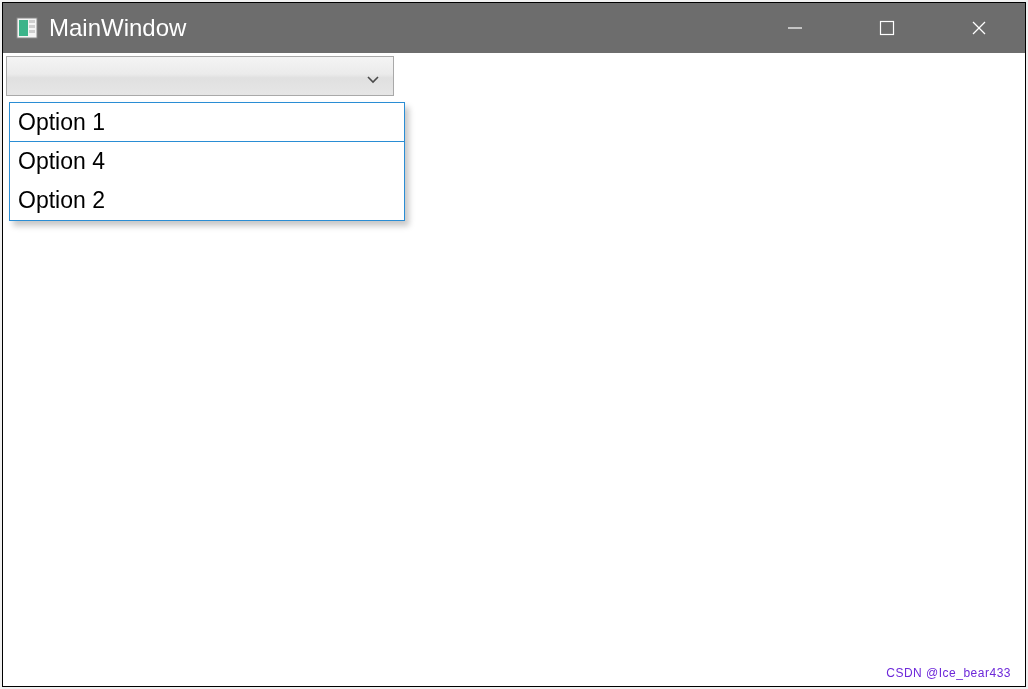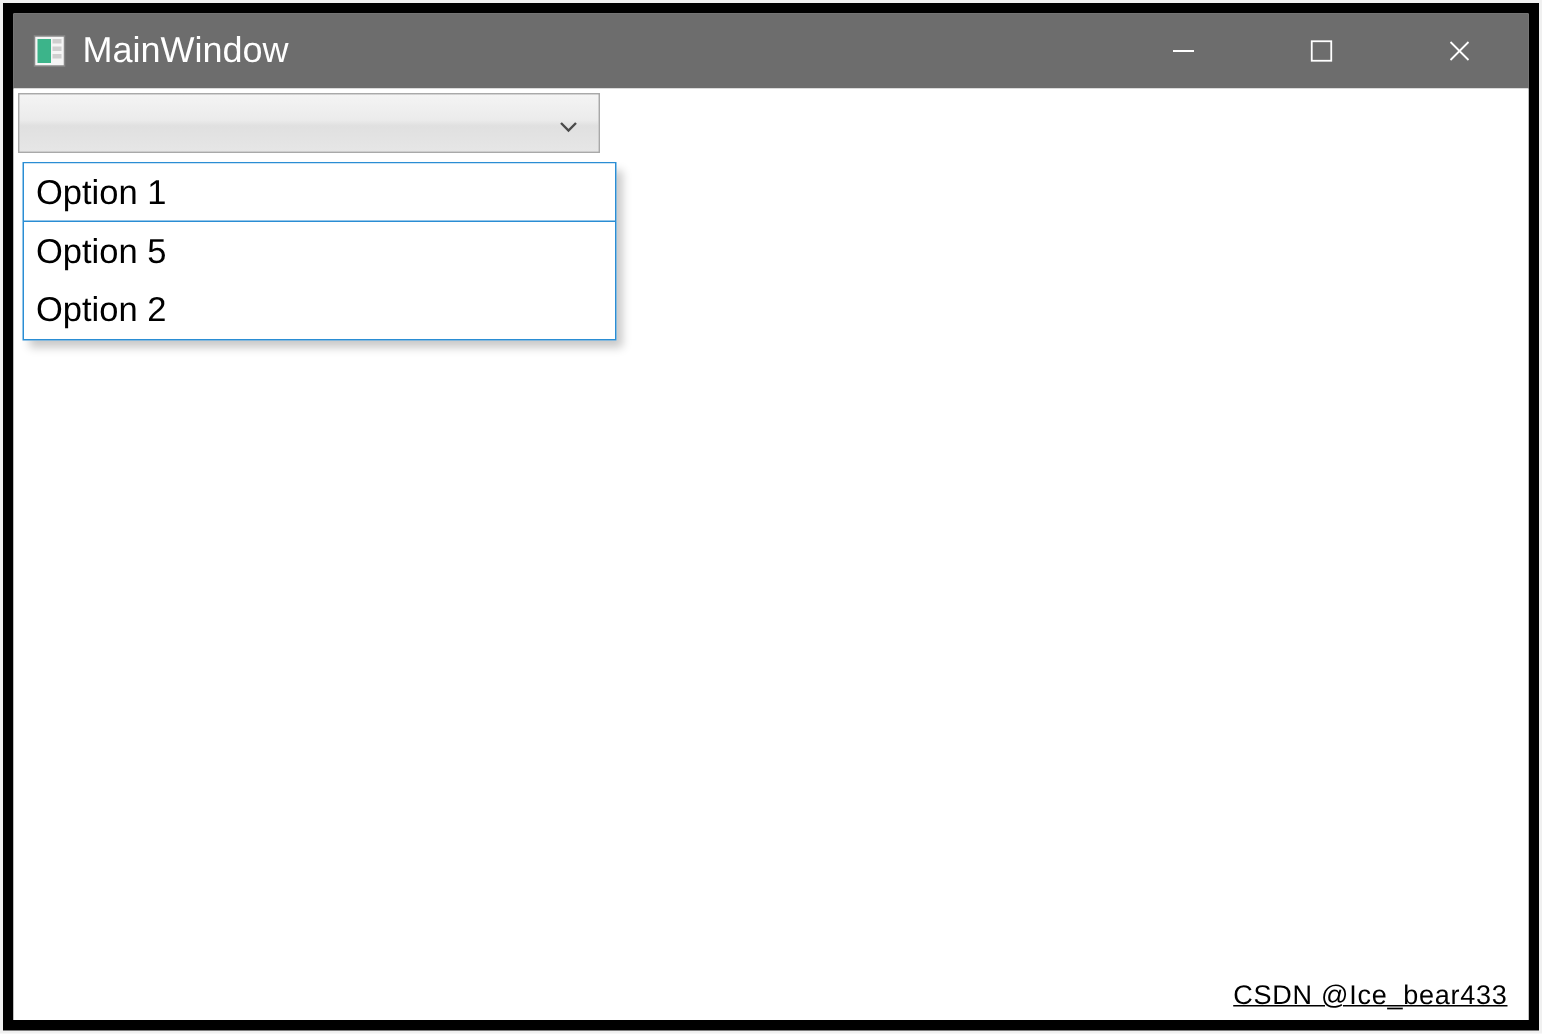--- a/index.html
+++ b/index.html
@@ -12,21 +12,21 @@
       background: #f0f0f0;
       width: 1028px;
       height: 689px;
       overflow: hidden;
     }
     .window {
       width: 1024px;
       height: 685px;
       margin: 2px;
       background: #ffffff;
-      border: 7px solid #000000;
+      border: 1px solid #000000;
       display: flex;
       flex-direction: column;
     }
     .titlebar {
       height: 50px;
       background: #6d6d6d;
       display: flex;
       align-items: center;
       color: #ffffff;
       flex-shrink: 0;
@@ -115,25 +115,24 @@
       background: #ffffff;
     }
     .dropdown-item.highlight {
       background: #ffffff;
       border-bottom: 1px solid #2a8dd4;
     }
     .watermark {
       position: absolute;
       right: 14px;
       bottom: 6px;
-      font-size: 18px;
-      color: #000000;
+      font-size: 12px;
+      color: #6d28d9;
       letter-spacing: 0.5px;
       font-family: Arial, sans-serif;
-      text-decoration: underline;
     }
   </style>
 </head>
 <body>
 
 <div class="window">
   <div class="titlebar">
     <div class="app-icon">
       <svg viewBox="0 0 24 24">
         <rect x="2" y="2" width="20" height="20" fill="#f5f5f5" stroke="#888" stroke-width="1"></rect>
@@ -172,21 +171,21 @@
             <polyline points="1,1 6,6 11,1"></polyline>
           </svg>
       </span>
     </div>
 
     <div class="dropdown-popup">
       <div class="dropdown-item highlight">
         <span>Option 1</span>
       </div>
       <div class="dropdown-item">
-        <span>Option 5</span>
+        <span>Option 4</span>
       </div>
       <div class="dropdown-item">
         <span>Option 2</span>
       </div>
     </div>
 
     <div class="watermark">CSDN @Ice_bear433</div>
   </div>
 </div>
 

